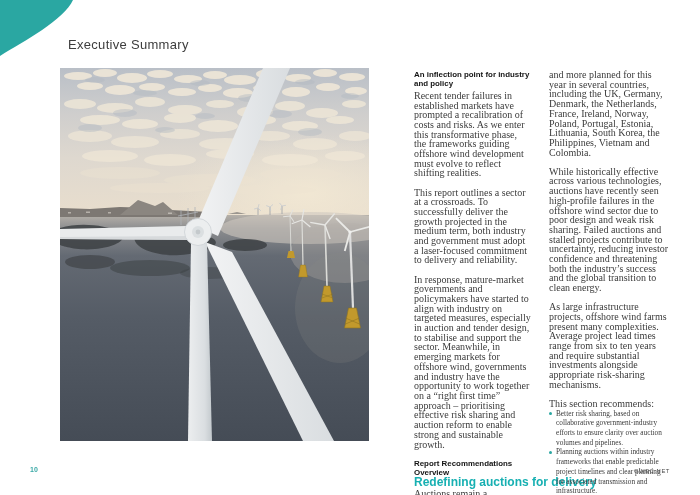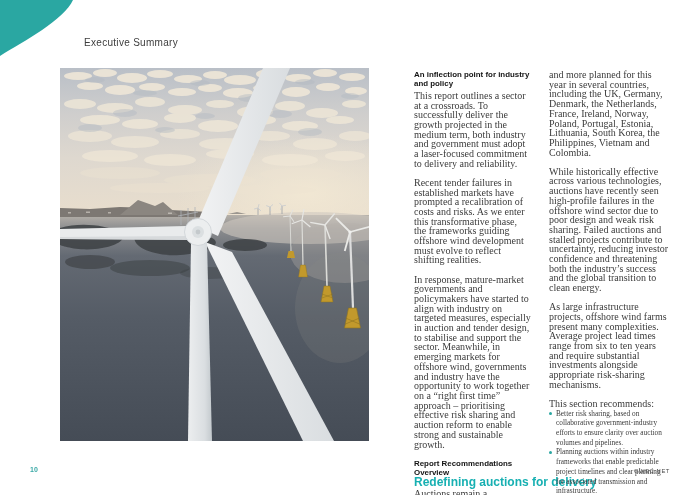--- a/index.html
+++ b/index.html
@@ -1,19 +1,19 @@
 <!DOCTYPE html>
 <html><head>
 <meta charset="utf-8">
 <style>
   html,body{margin:0;padding:0;background:#ffffff;}
   .page{position:relative;width:700px;height:495px;background:#ffffff;overflow:hidden;
         font-family:"Liberation Sans",sans-serif;}
   .corner{position:absolute;left:0;top:0;}
-  .eyebrow{position:absolute;left:84px;top:37px;font-size:10px;color:#3d3d3d;
+  .eyebrow{position:absolute;left:68px;top:37px;font-size:13px;color:#3d3d3d;
            letter-spacing:.3px;}
   .photo{position:absolute;left:60px;top:68px;width:309px;height:373px;overflow:hidden;}
   .col{position:absolute;top:70px;color:#3b3b3b;margin-left:26px;}
   .col1{left:388px;width:117px;}
   .col2{left:523px;width:120px;}
   .col p{margin:0 0 9.4px 0;font-family:"Liberation Serif",serif;font-size:10px;
          line-height:9.7px;}
   .col h3,.col h4{margin:0 0 2px 0;font-size:7.9px;line-height:9.4px;font-weight:bold;
          color:#141414;font-family:"Liberation Sans",sans-serif;}
   .col h4{margin-bottom:1px;}
@@ -252,22 +252,22 @@
       </g>
 
       <circle cx="138" cy="164" r="13.5" fill="#eceeef" stroke="#cdd2d5" stroke-width=".8"></circle>
       <circle cx="138" cy="164" r="6" fill="#dbdfe1"></circle>
       <circle cx="138" cy="164" r="2.4" fill="#c4c9cc"></circle>
     </svg>
   </div>
 
   <div class="col col1">
     <h3>An inflection point for industry and policy</h3>
+    <p>Recent tender failures in established markets have prompted a recalibration of costs and risks. As we enter this transformative phase, the frameworks guiding offshore wind development must evolve to reflect shifting realities.</p>
     <p>This report outlines a sector at a crossroads. To successfully deliver the growth projected in the medium term, both industry and government must adopt a laser-focused commitment to delivery and reliability.</p>
-    <p>Recent tender failures in established markets have prompted a recalibration of costs and risks. As we enter this transformative phase, the frameworks guiding offshore wind development must evolve to reflect shifting realities.</p>
     <p>In response, mature-market governments and policymakers have started to align with industry on targeted measures, especially in auction and tender design, to stabilise and support the sector. Meanwhile, in emerging markets for offshore wind, governments and industry have the opportunity to work together on a “right first time” approach – prioritising effective risk sharing and auction reform to enable strong and sustainable growth.</p>
     <h4>Report Recommendations Overview</h4>
     <div class="subhead-accent">Redefining auctions for delivery</div>
     <p>Auctions remain a cornerstone for offshore wind development, with 56 GW of projects auctioned last year</p>
   </div>
 
   <div class="col col2">
     <p>and more planned for this year in several countries, including the UK, Germany, Denmark, the Netherlands, France, Ireland, Norway, Poland, Portugal, Estonia, Lithuania, South Korea, the Philippines, Vietnam and Colombia.</p>
     <p>While historically effective across various technologies, auctions have recently seen high-profile failures in the offshore wind sector due to poor design and weak risk sharing. Failed auctions and stalled projects contribute to uncertainty, reducing investor confidence and threatening both the industry’s success and the global transition to clean energy.</p>
     <p>As large infrastructure projects, offshore wind farms present many complexities. Average project lead times range from six to ten years and require substantial investments alongside appropriate risk-sharing mechanisms.</p>

